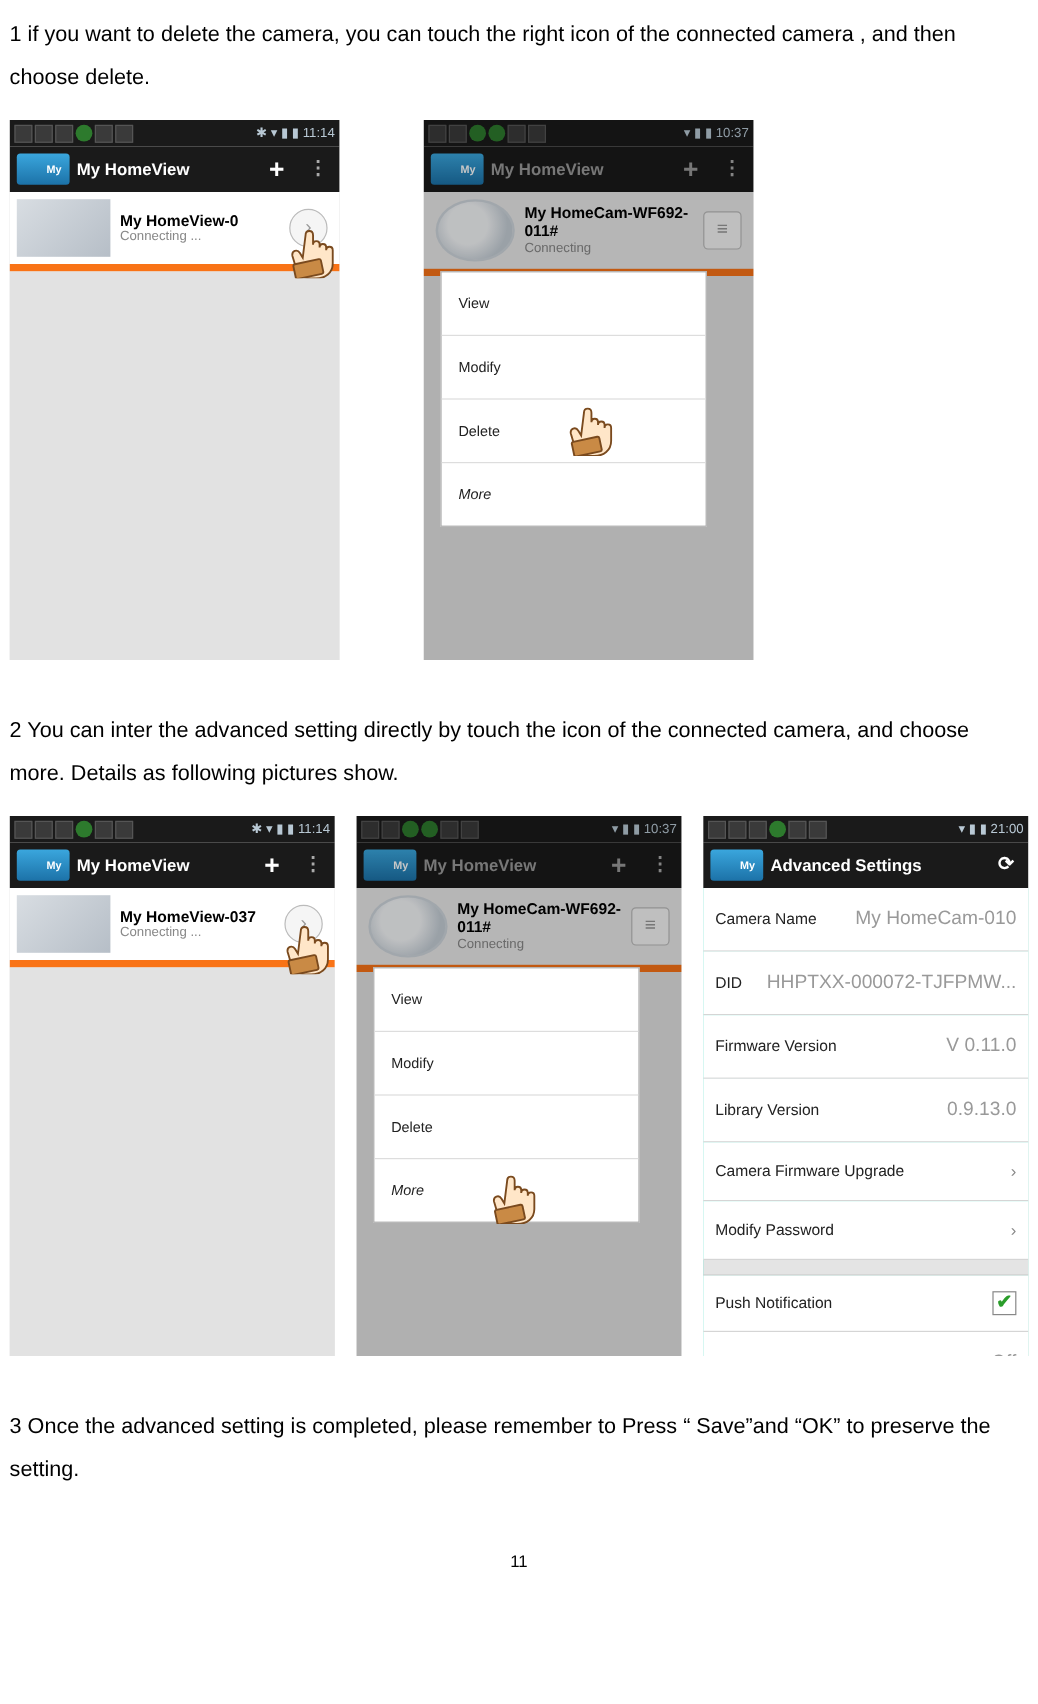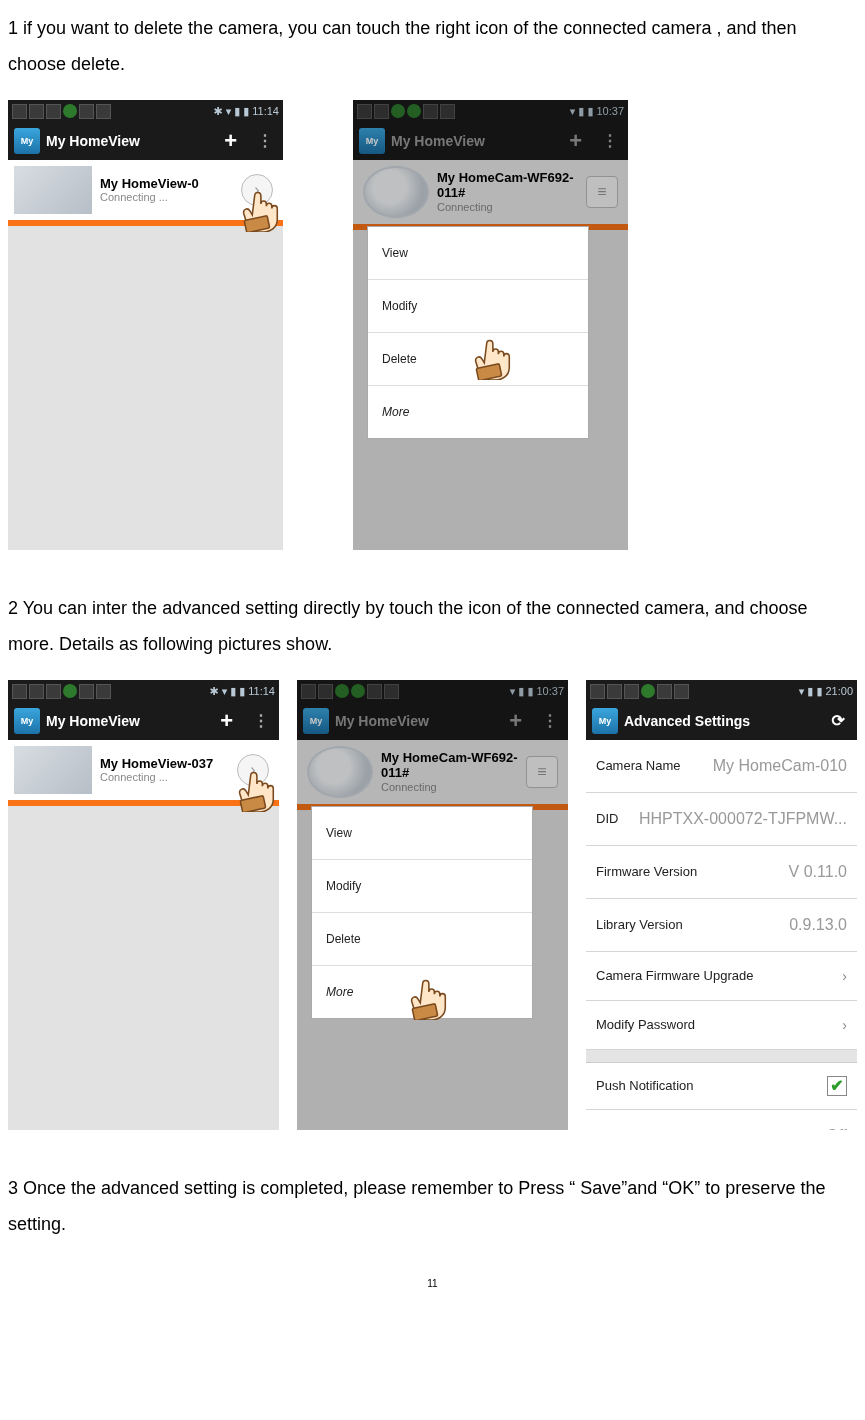--- a/index.html
+++ b/index.html
@@ -45,21 +45,21 @@
     display: flex;
     align-items: center;
     padding: 0 6px;
     gap: 6px;
     font-weight: bold;
     font-size: 14px;
   }
   .app-icon {
     width: 26px; height: 26px; background: linear-gradient(#3aa6dd,#1c72a8);
     border-radius: 3px; display: flex; align-items: center; justify-content: center;
-    font-size: 9px; color: #fff;
+    font-size: 9px; color: #fff; padding-left: 18px;
   }
   .app-title { flex: 1; }
   .plus-ic { font-size: 22px; padding:0 10px; }
   .menu-ic { font-size: 16px; color: #aaa; padding:0 4px; }
   .cam-item {
     background: #fff;
     display: flex;
     align-items: center;
     padding: 6px;
     gap: 8px;
@@ -110,21 +110,21 @@
   .settings-list { background:#5eead4; }
   .srow {
     display:flex; align-items:center; justify-content:space-between;
     padding: 10px 10px; border-bottom: 1px solid #d5d5d5;
     font-size: 13px; color:#222; background:#fff;
   }
   .srow .sval { color:#999; font-size: 16px; }
   .srow .chev { color:#888; font-size: 14px; }
   .sgap { height: 12px; background:#e4e4e4; border-bottom:1px solid #ccc; }
   .chk { width:18px; height:18px; border:1px solid #888; display:flex; align-items:center; justify-content:center; color:#2a9d2a; font-weight:bold; font-size:16px;}
-  .page-num { text-align:center; font-size: 10px; margin-top: 32px; }
+  .page-num { text-align:center; font-size: 14px; margin-top: 45px; }
 </style>
 </head>
 <body>
 
 <svg width="0" height="0" style="position:absolute">
   <symbol id="hand-sym" viewBox="0 0 64 64">
     <g>
       <path d="M20 18 c0 -6 8 -6 8 0 v10 c0 -5 7 -5 7 0 v3 c0 -5 7 -5 7 0 v3 c0 -5 7 -5 7 0 v14 c0 10 -8 16 -18 16 h-6 c-8 0 -14 -6 -16 -14 l-3 -10 c-1 -5 5 -8 8 -3 l3 5 z" fill="#ffe6c8" stroke="#7a4a1e" stroke-width="2"></path>
       <path d="M12 44 l38 -24" stroke="#7a4a1e" stroke-width="0"></path>
       <rect x="8" y="46" width="30" height="16" fill="#c98a45" stroke="#7a4a1e" stroke-width="2" rx="2" transform="rotate(-12 23 54)"></rect>

